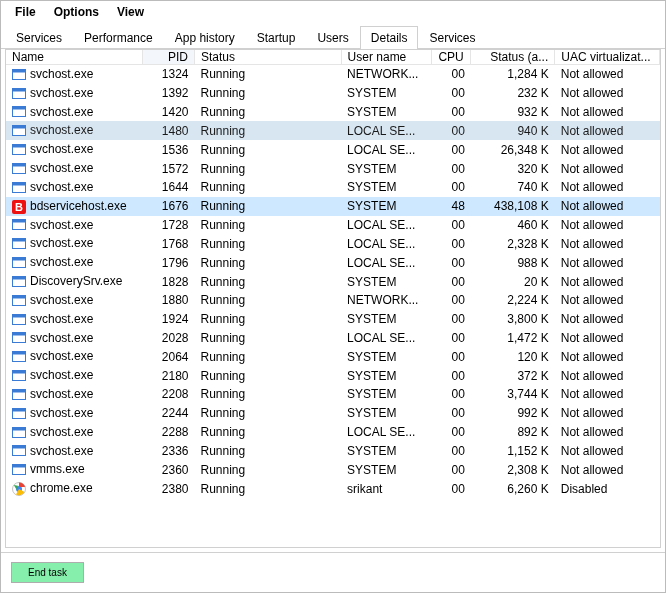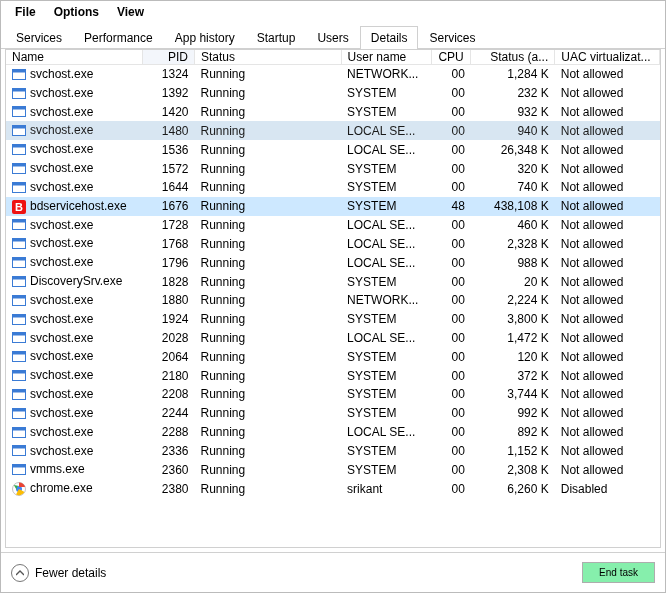--- a/index.html
+++ b/index.html
@@ -348,24 +348,16 @@
               <td class="num">00</td>
               <td class="num">6,260 K</td>
               <td>Disabled</td>
             </tr>
           </tbody>
       </table>
     </div>
   </div>
 
   <div class="statusbar">
-    <div class="fewer">
-      <span class="circ">
-        <svg width="8" height="8">
-            <polyline points="0,6 4,2 8,6" fill="none" stroke="#555" stroke-width="1.3"></polyline>
-          </svg>
-      </span>
-      <span>Fewer details</span>
-    </div>
     <button class="endbtn">End task</button>
   </div>
 
 </div>
 
 </body></html>

